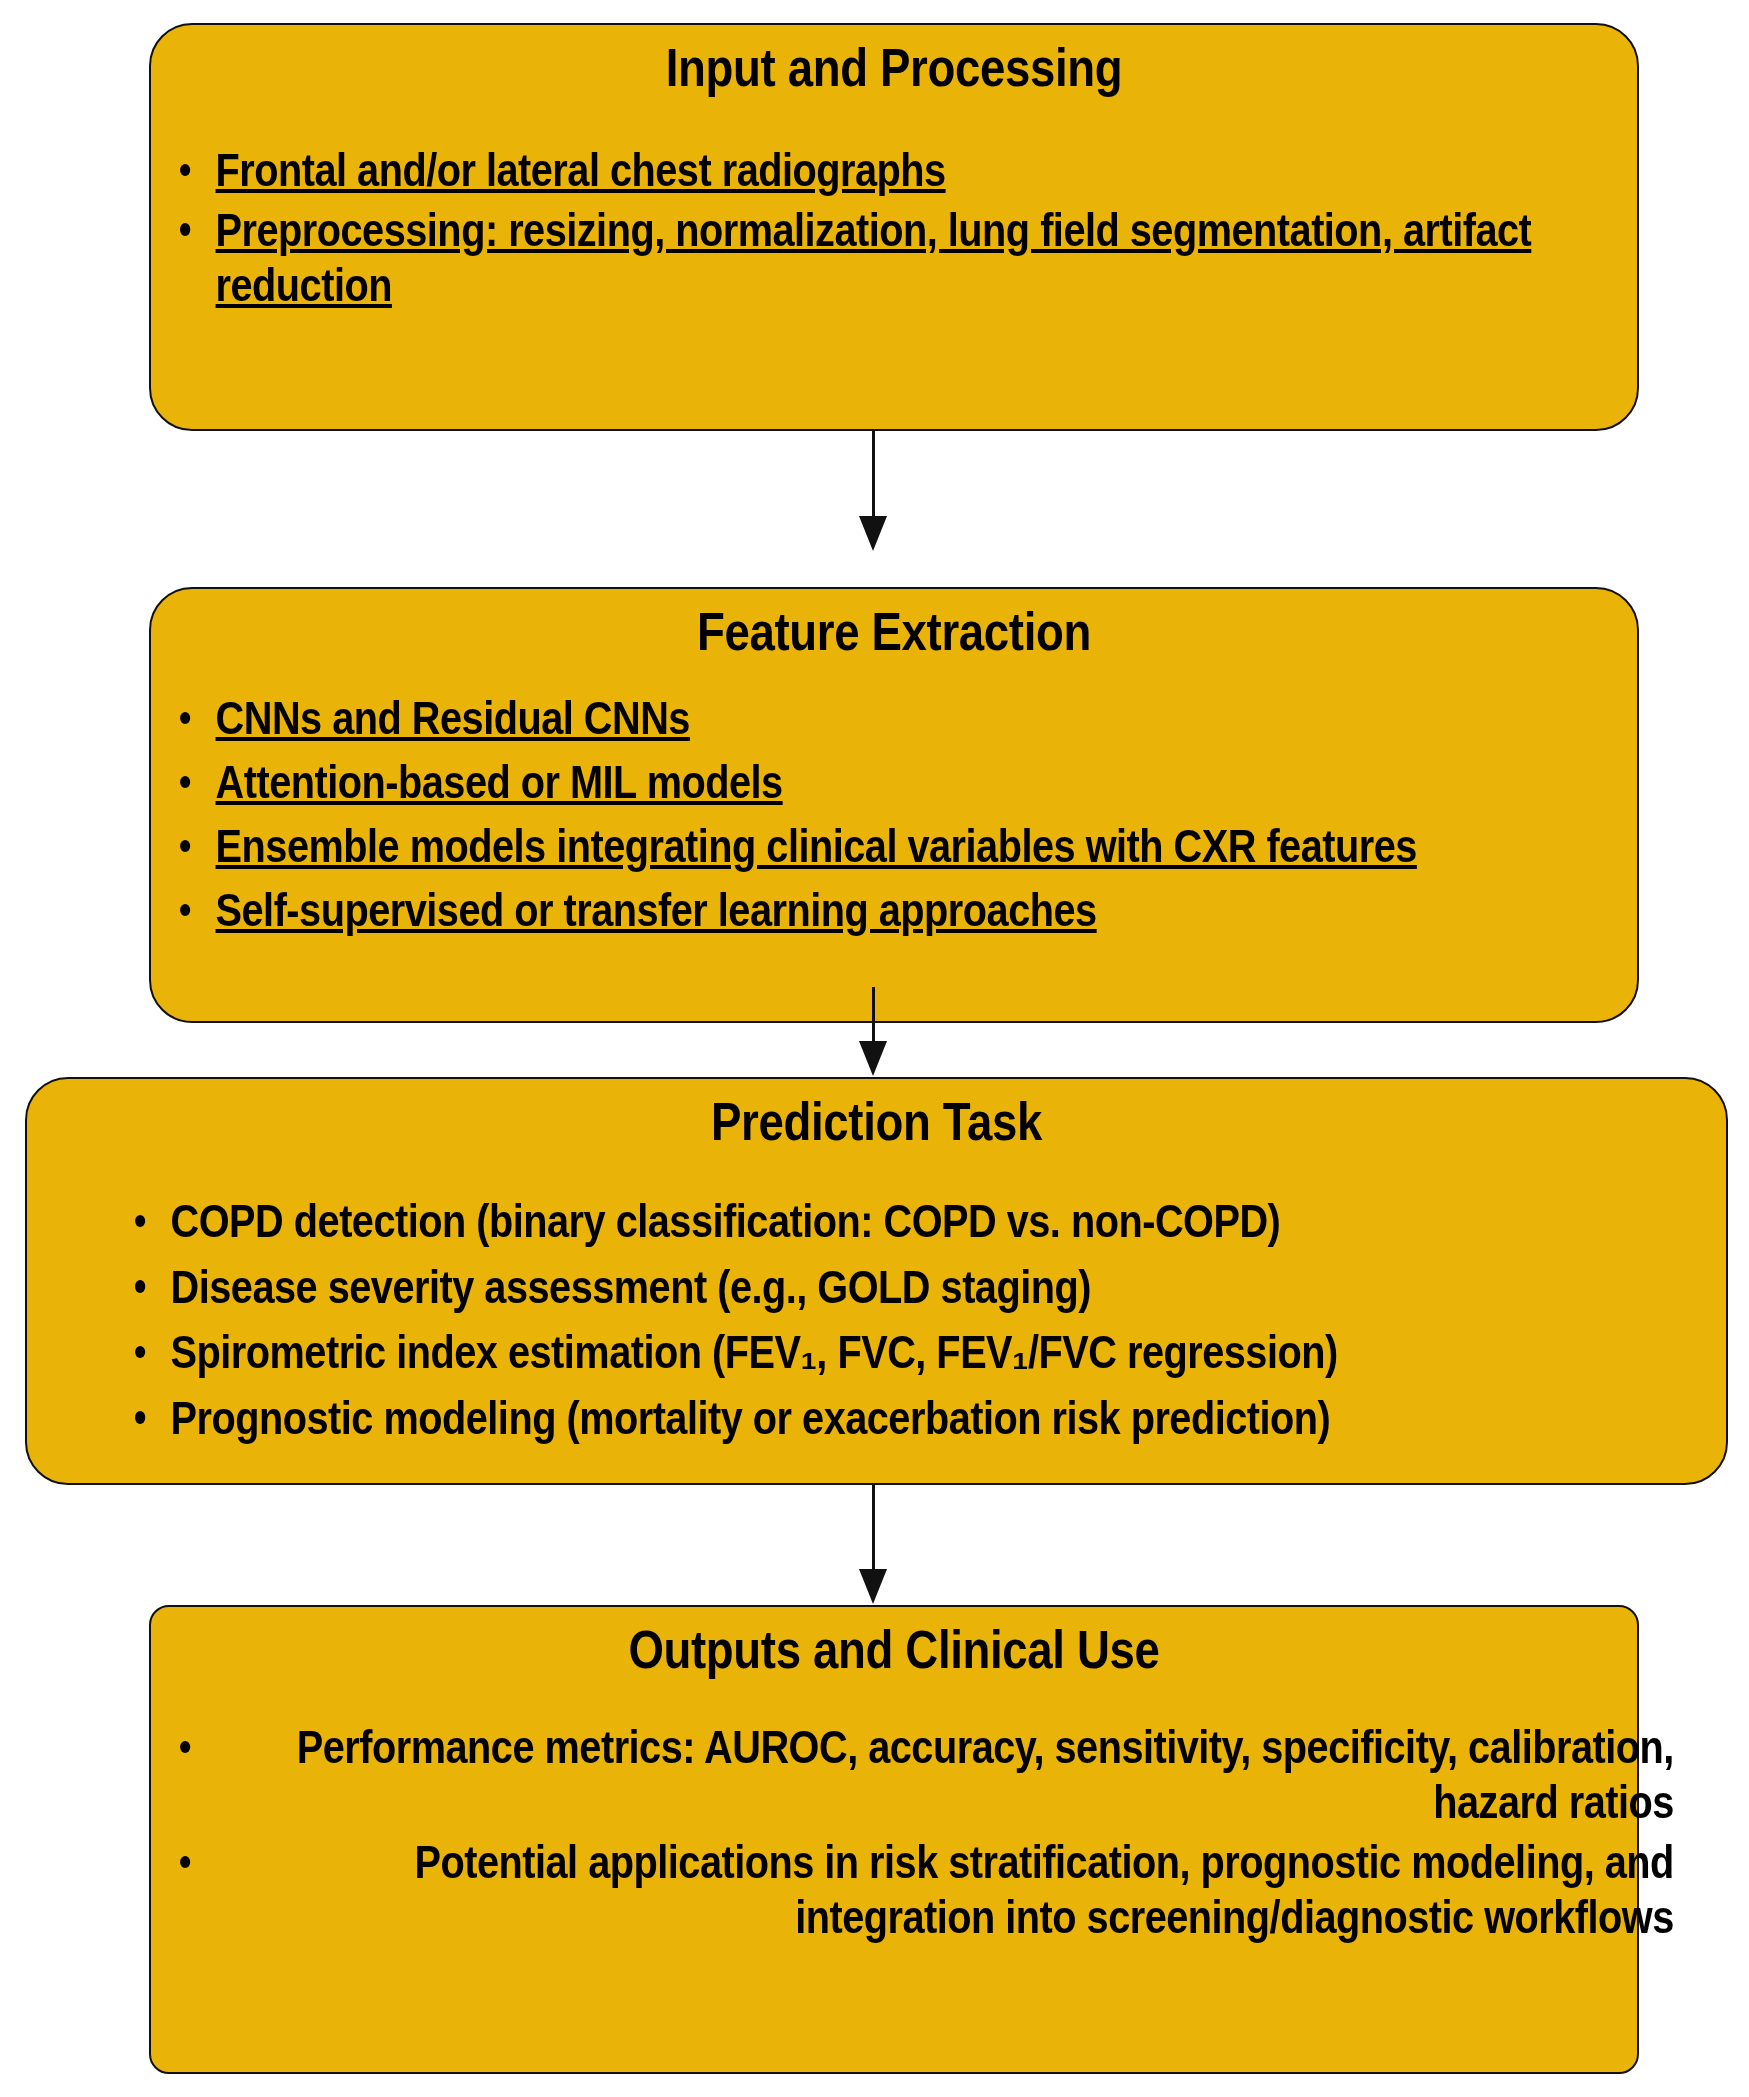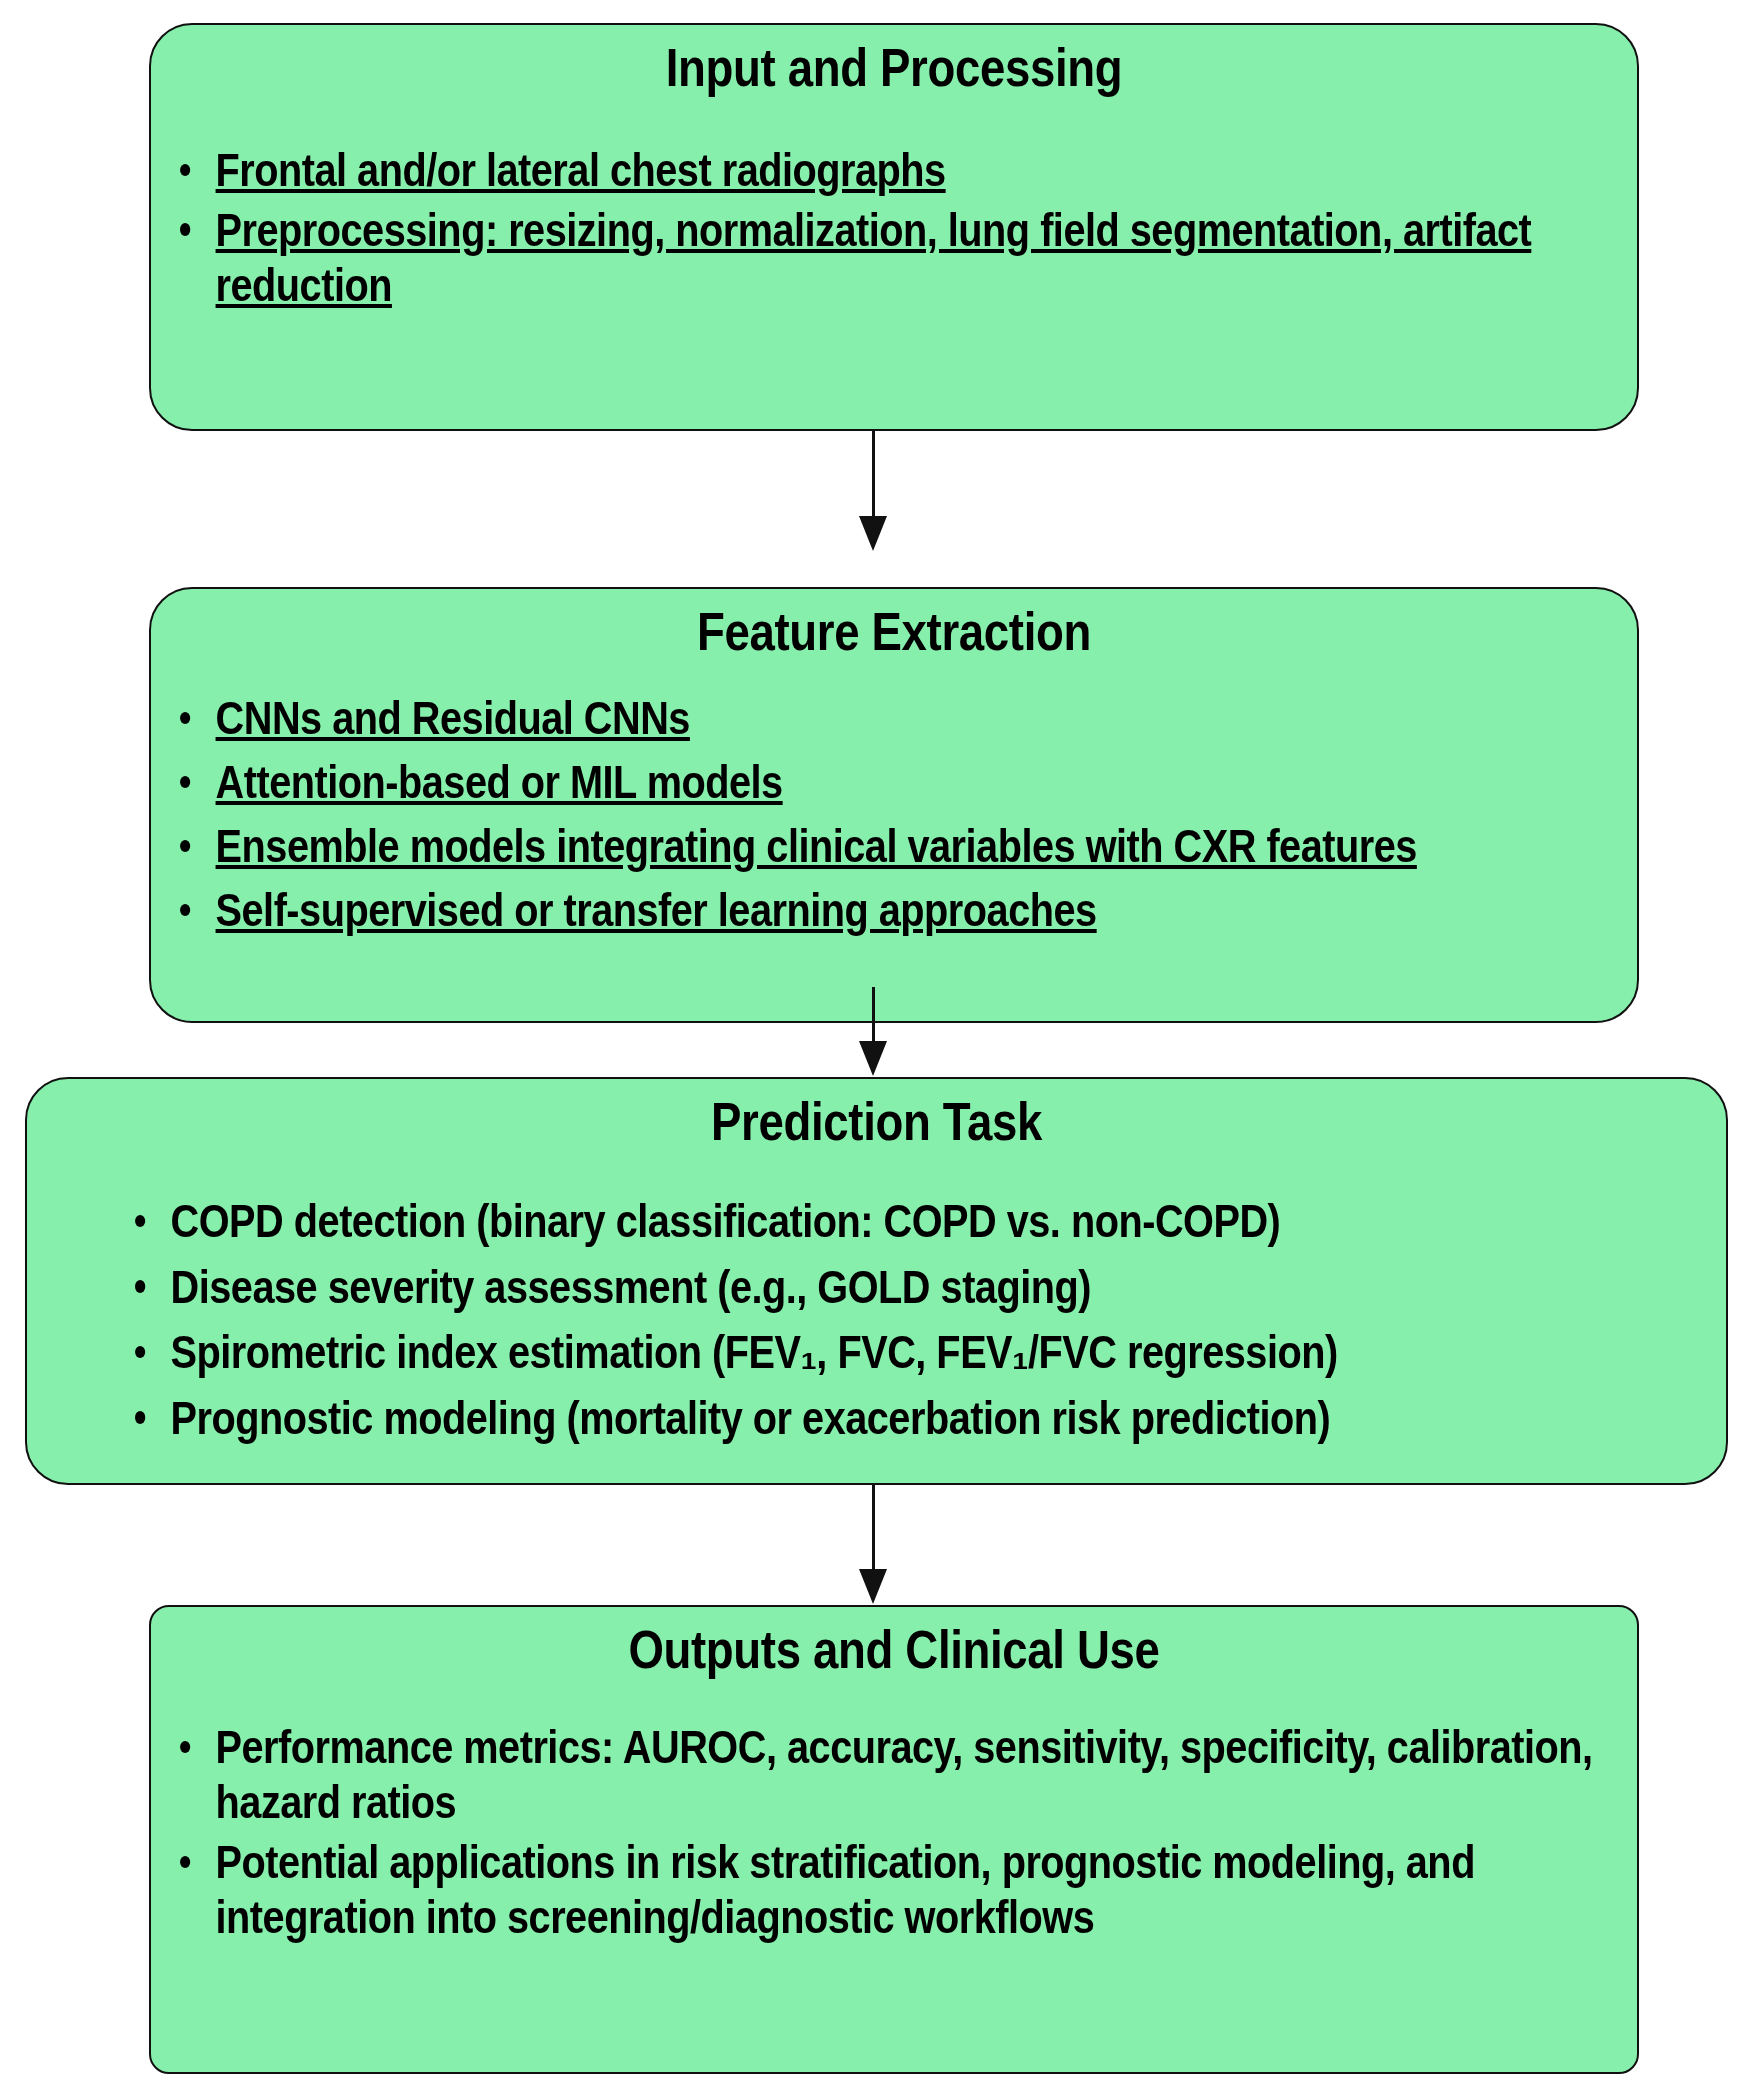--- a/index.html
+++ b/index.html
@@ -20,21 +20,21 @@
     width: 1749px;
     height: 2097px;
   }
 
   
   .node {
     position: absolute;
     box-sizing: border-box;
     border: 2.9px solid #111111;
     border-radius: 43px;
-    background: #86efac;
+    background: #eab308;
   }
 
   .node-title {
     text-align: center;
     font-weight: bold;
     font-size: 53px;
     line-height: 1.0;
     letter-spacing: -0.4px;
     font-stretch: condensed;
     transform: scaleX(0.86);
@@ -77,21 +77,21 @@
   #node-outputs    { left: 149px; top: 1605px; width: 1490px; height: 469px; border-radius: 20px; }
 
   #node-input .node-title      { margin-top: 16px; }
   #node-features .node-title   { margin-top: 16px; }
   #node-prediction .node-title { margin-top: 16px; }
   #node-outputs .node-title    { margin-top: 16px; }
 
   #node-input .bullets      { margin: 48px 0 0 23.5px; text-decoration: underline; }
   #node-features .bullets   { margin: 32px 0 0 23.5px; text-decoration: underline; }
   #node-prediction .bullets { margin: 45px 0 0 103px; }
-  #node-outputs .bullets    { margin: 43px 0 0 23.5px; }
+  #node-outputs .bullets    { margin: 43px 0 0 23.5px; text-align: right; }
 
   #node-features .bullet-item { margin-bottom: 8.8px; }
   #node-prediction .bullet-item { margin-bottom: 10.3px; }
   #node-input .bullet-item { margin-bottom: 4.4px; }
   #node-outputs .bullet-item { margin-bottom: 4.4px; }
 
   
   .arrow {
     position: absolute;
     width: 44px;

